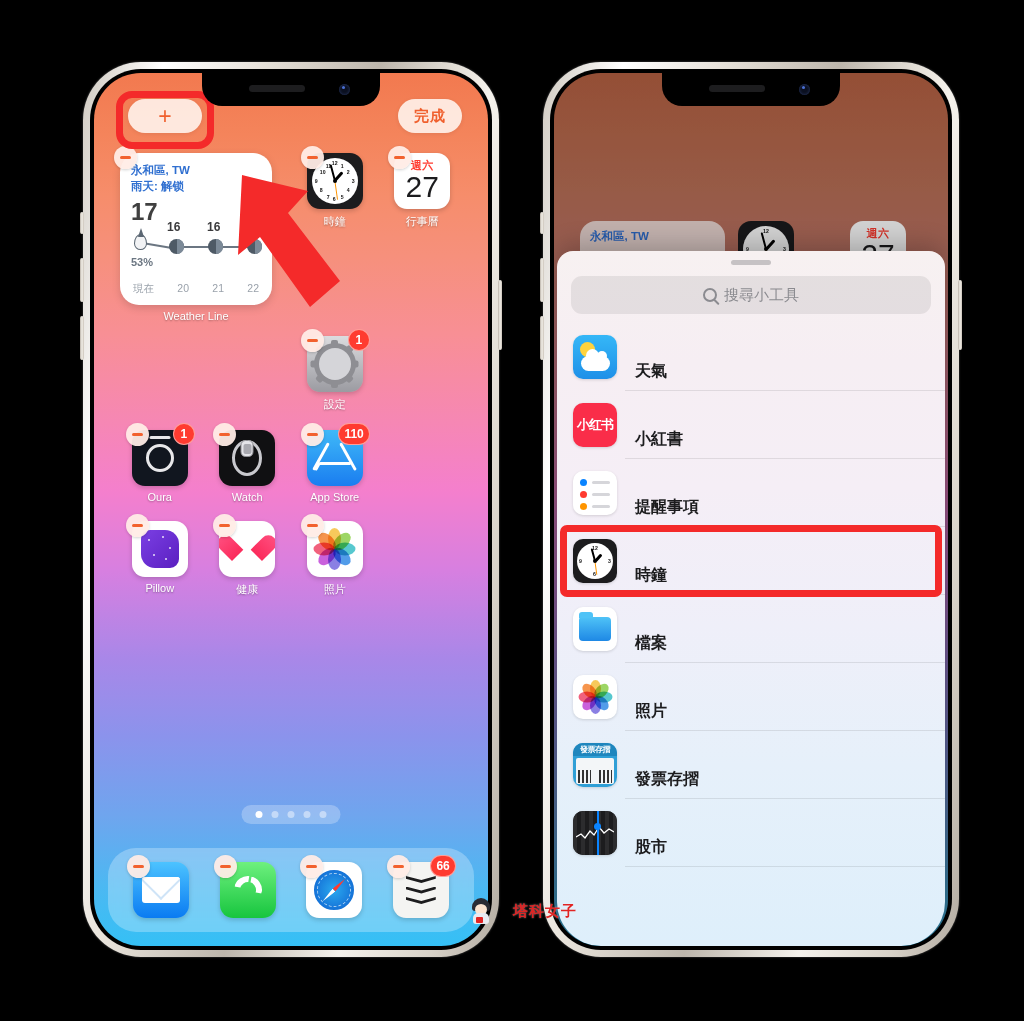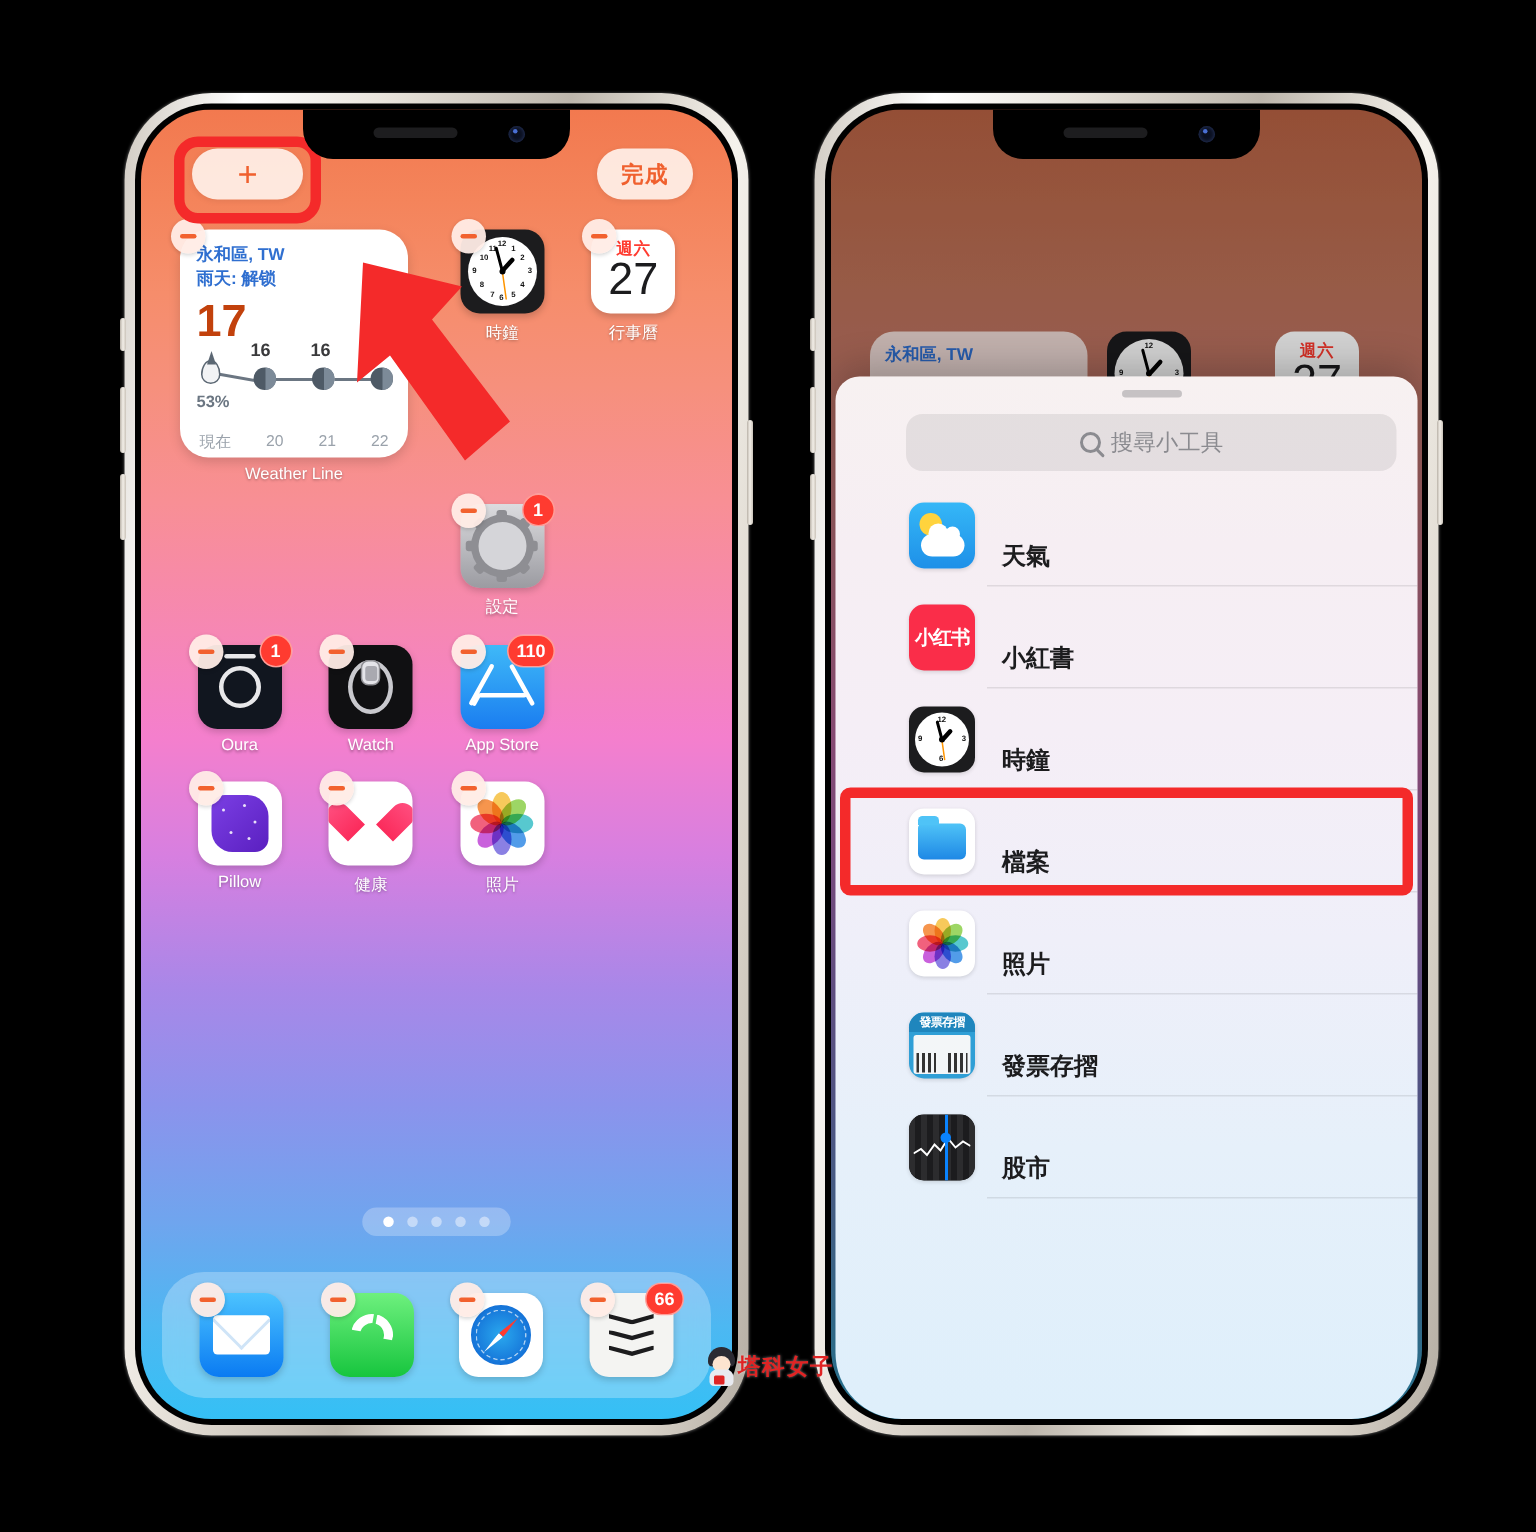--- a/index.html
+++ b/index.html
@@ -129,21 +129,21 @@
   }
 
   
   .widget-weather {
     position:relative; width:152px; height:152px; border-radius:19px;
     background:#fff; box-shadow:0 3px 8px rgba(0,0,0,.15);
     padding:10px 11px 9px; overflow:hidden;
   }
   .w-loc { font-size:11.5px; font-weight:700; color:#2f6fd0; line-height:1.35; white-space:nowrap; }
   .w-cond { font-size:11.5px; font-weight:700; color:#2f6fd0; line-height:1.35; }
-  .w-temp { font-size:30px; font-weight:700; color:#c2410c; margin-top:6px; line-height:1; }
+  .w-temp { font-size:24px; font-weight:700; color:#404040; margin-top:6px; line-height:1; }
   .w-chart { position:relative; height:46px; margin-top:-4px; }
   .w-hi { position:absolute; top:0; font-size:12px; font-weight:600; color:#3a3a3c; }
   .w-dot { position:absolute; width:15px; height:15px; border-radius:50%; background:#4e5a66; }
   .w-dot::after{content:"";position:absolute;right:0;top:0;width:7.5px;height:15px;border-radius:0 8px 8px 0;background:#7c8a98;}
   .w-drop { position:absolute; width:13px; height:16px; background:#f2f3f5; border:1.6px solid #5b6773;
             border-radius:50% 50% 50% 50%/60% 60% 40% 40%; transform: rotate(0deg); }
   .w-drop::before{content:"";position:absolute;left:3px;top:-7px;width:0;height:0;
             border-left:3.2px solid transparent;border-right:3.2px solid transparent;border-bottom:9px solid #5b6773;}
   .w-line { position:absolute; height:2px; background:#6b7682; }
   .w-pct { position:absolute; font-size:11px; font-weight:600; color:#6b7682; }
@@ -265,21 +265,20 @@
   .dock .cell{width:auto;}
 
   
   .dim-overlay{position:absolute;inset:0;background:rgba(0,0,0,.18);z-index:20;}
   .sheet {
     position:absolute; left:3px; right:3px; bottom:0; top:178px; z-index:25;
     border-radius:16px 16px 44px 44px;
     background: linear-gradient(180deg,#f7f1f1 0%, #f6eef3 16%, #f5eef6 34%, #efeff9 54%, #e6f0fa 74%, #deeffb 100%);
     box-shadow: 0 -6px 24px rgba(0,0,0,.22);
     overflow:hidden;
-    padding-left:33px;
   }
   .grabber{width:40px;height:5px;border-radius:3px;background:#c6c2c4;margin:9px auto 0;}
   .searchbar{
     margin:11px 14px 0; height:38px; border-radius:11px; background:rgba(0,0,0,.075);
     display:flex; align-items:center; justify-content:center; gap:7px;
   }
   .searchbar .sicon{width:14px;height:14px;border:2px solid #8b8b90;border-radius:50%;position:relative;}
   .searchbar .sicon::after{content:"";position:absolute;right:-5px;bottom:-3px;width:7px;height:2px;background:#8b8b90;transform:rotate(45deg);border-radius:1px;}
   .searchbar .sph{font-size:15px;color:#8b8b90;}
 
@@ -331,21 +330,21 @@
   .pi-stocks{background:#1c1c1e;position:relative;overflow:hidden;}
   .pi-stocks .bars{position:absolute;inset:0;background:repeating-linear-gradient(90deg,#2c2c2e 0 4px,#1c1c1e 4px 8px);}
   .pi-stocks .ln{position:absolute;left:3px;right:3px;top:14px;height:16px;}
   .pi-stocks .vl{position:absolute;left:24px;top:0;bottom:0;width:2px;background:#0a84ff;}
   .pi-stocks .dt{position:absolute;left:21px;top:12px;width:7px;height:7px;border-radius:50%;background:#0a84ff;}
 
   
   .peek{position:absolute;z-index:12;}
 
   
-  #watermark{position:absolute; left:470px; top:898px; z-index:60; display:flex; align-items:center; gap:0;}
+  #watermark{position:absolute; left:470px; top:898px; z-index:60; display:flex; align-items:center; gap:21px;}
   #watermark .wm-avatar{width:22px;height:26px;position:relative;}
   #watermark .wm-hair{position:absolute;left:2px;top:0;width:18px;height:13px;border-radius:9px 9px 3px 3px;background:#2b2b33;}
   #watermark .wm-face{position:absolute;left:5px;top:6px;width:12px;height:11px;border-radius:50%;background:#fde4d0;}
   #watermark .wm-body{position:absolute;left:3px;bottom:0;width:16px;height:11px;border-radius:5px 5px 3px 3px;background:#e8eaf0;}
   #watermark .wm-red{position:absolute;left:6px;bottom:1px;width:7px;height:6px;background:#e02424;border-radius:1px;}
   #watermark .wm-text{font-size:15px;font-weight:700;color:#e02424;letter-spacing:1px;
      text-shadow:0 0 2px rgba(255,255,255,.5);}
 </style>
 </head>
 <body>
@@ -708,20 +707,38 @@
 
             <div class="wrow">
               <div class="wic pi-xhs">
                 <span>小红书</span>
               </div>
               <div class="wname">小紅書</div>
               <div class="sep"></div>
             </div>
 
 
+            <div class="wrow hl" id="row-reminders">
+              <div class="wic pi-reminders">
+                <div class="rr">
+                    <i class="rd" style="background:#0a84ff;"></i>
+                    <i class="rl"></i>
+                  </div>
+                <div class="rr">
+                    <i class="rd" style="background:#ff3b30;"></i>
+                    <i class="rl"></i>
+                  </div>
+                <div class="rr" style="margin-bottom:0;">
+                    <i class="rd" style="background:#ff9500;"></i>
+                    <i class="rl"></i>
+                  </div>
+              </div>
+              <div class="wname">提醒事項</div>
+              <div class="sep"></div>
+            </div>
 
             <div class="wrow">
               <div class="wic pi-clock">
                 <div class="clockface" style="width:36px;height:36px;">
                   <span class="cnum" style="left:50%;top:2px;margin-left:-3px;">12</span>
                   <span class="cnum" style="right:2px;top:50%;margin-top:-3px;">3</span>
                   <span class="cnum" style="left:50%;bottom:2px;margin-left:-2px;">6</span>
                   <span class="cnum" style="left:2px;top:50%;margin-top:-3px;">9</span>
                   <i class="hh" style="height:9px;margin-top:-9px;"></i>
                   <i class="mh" style="height:13px;margin-top:-13px;"></i>

